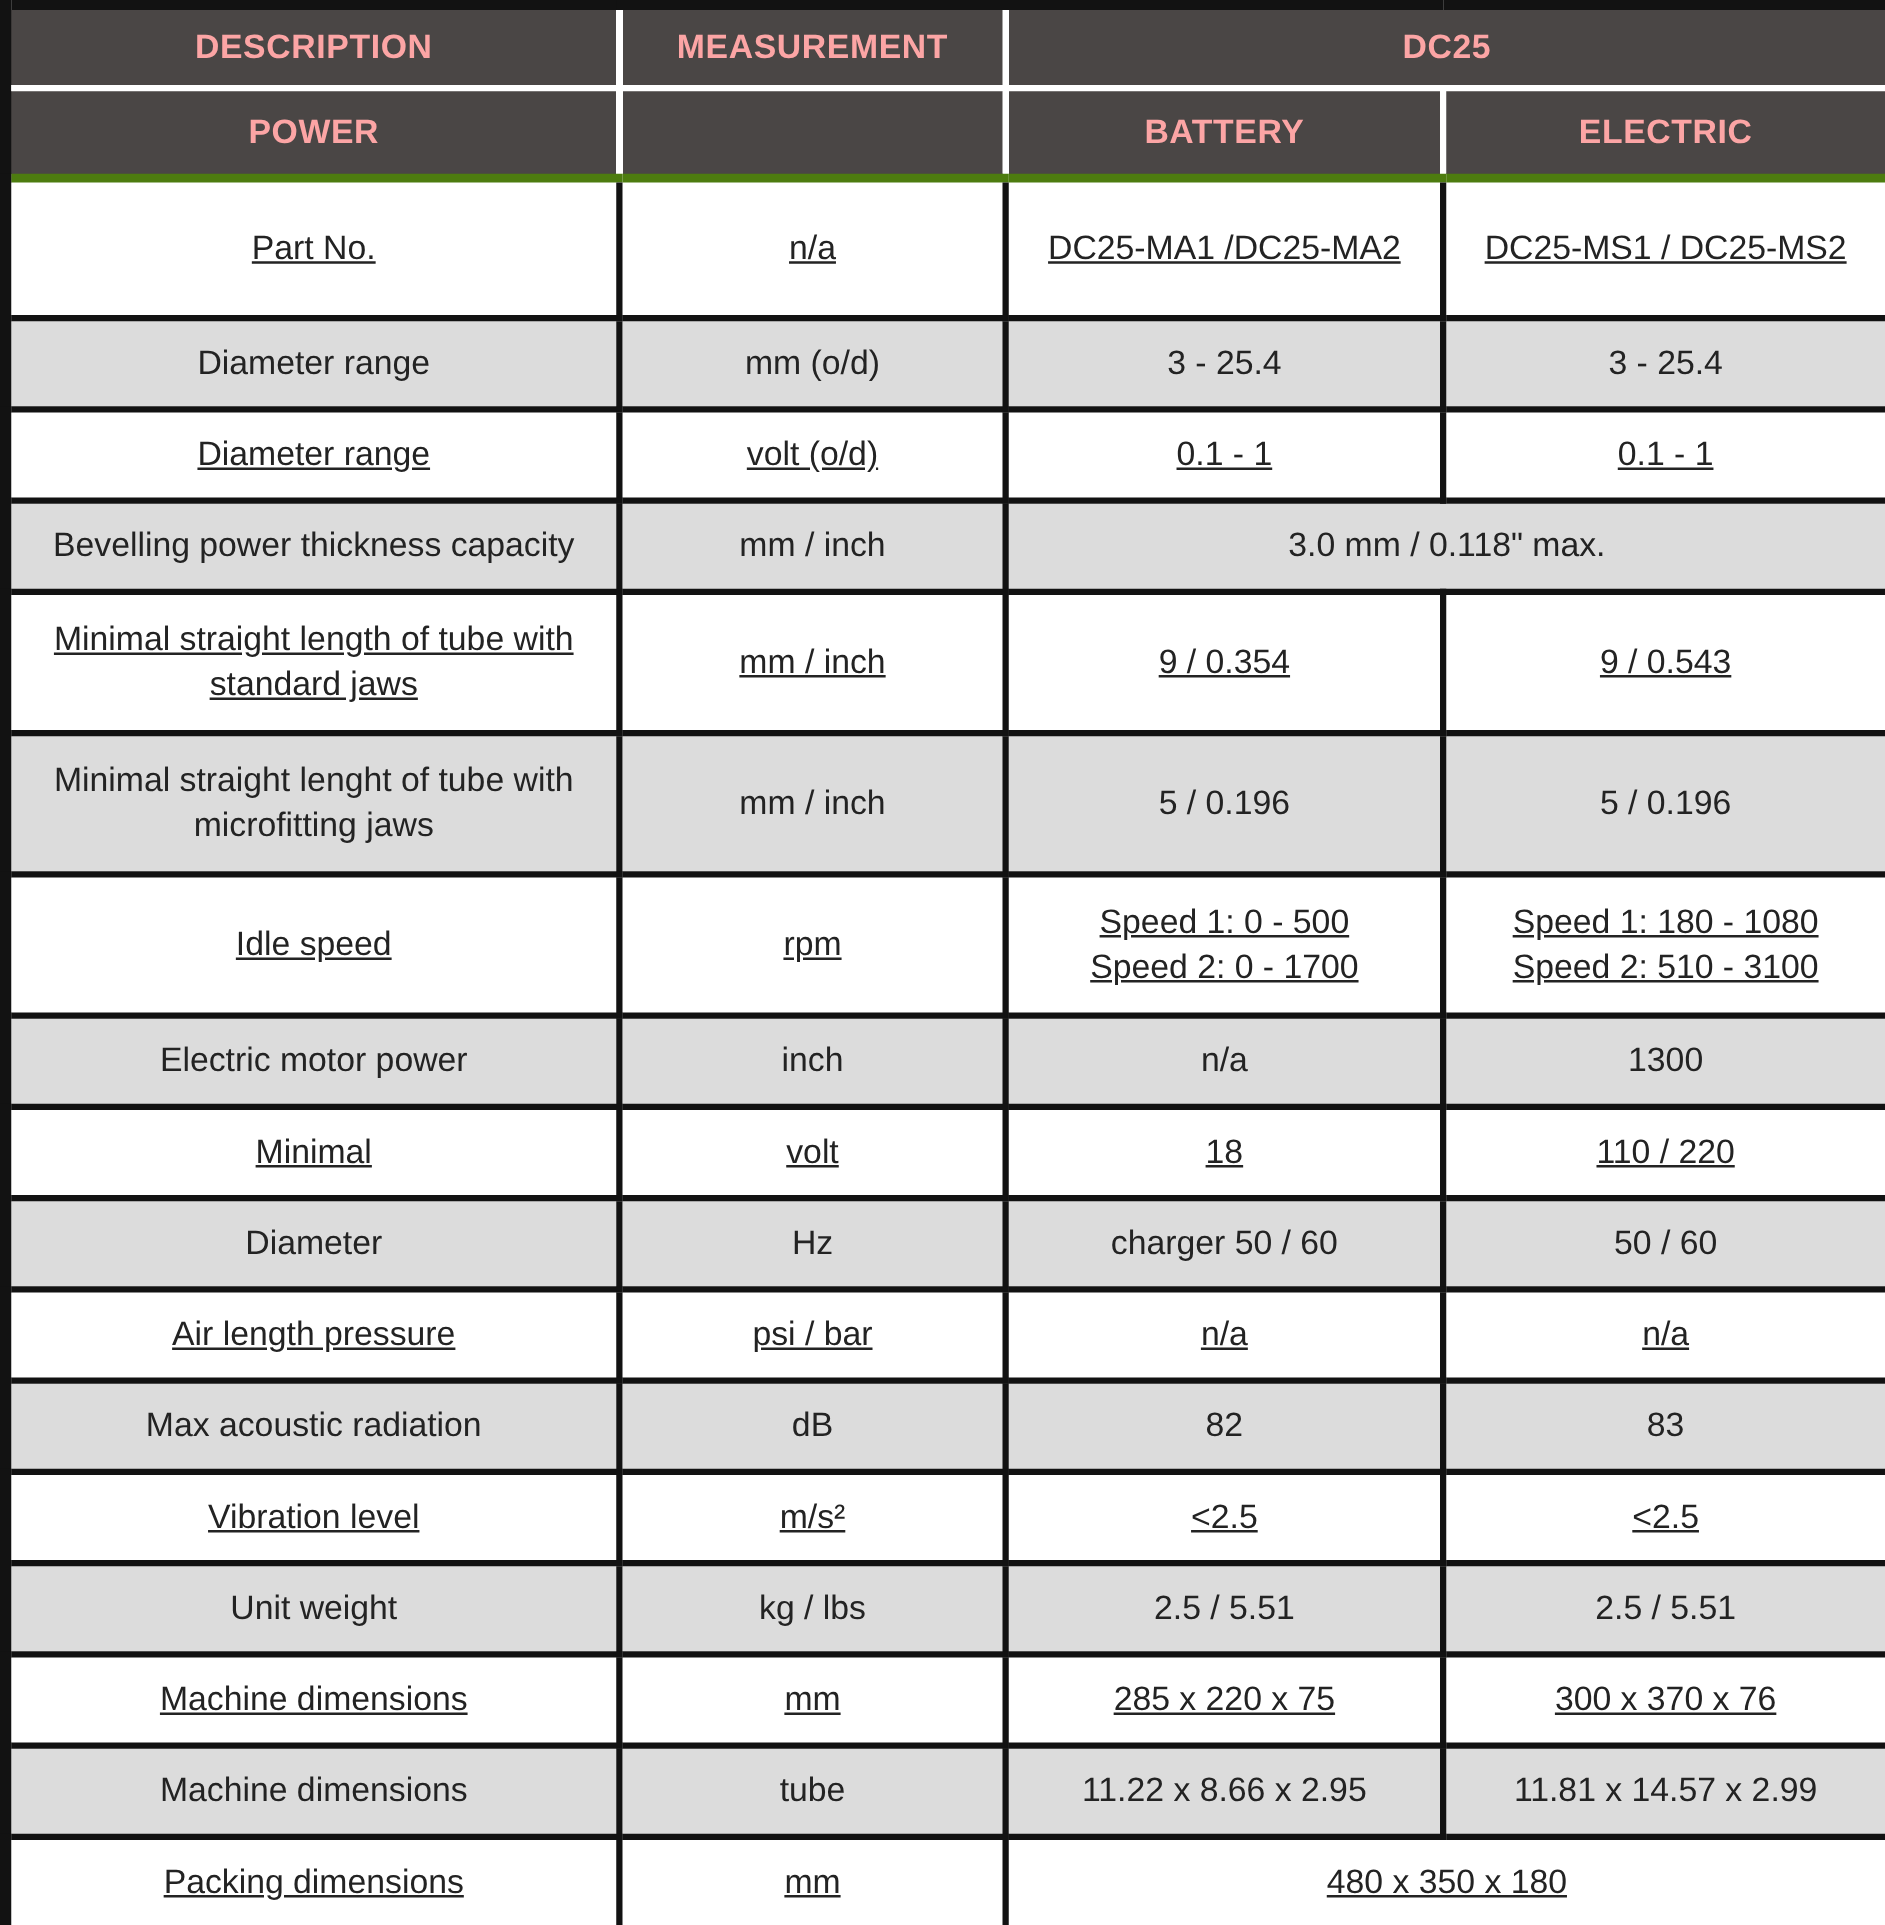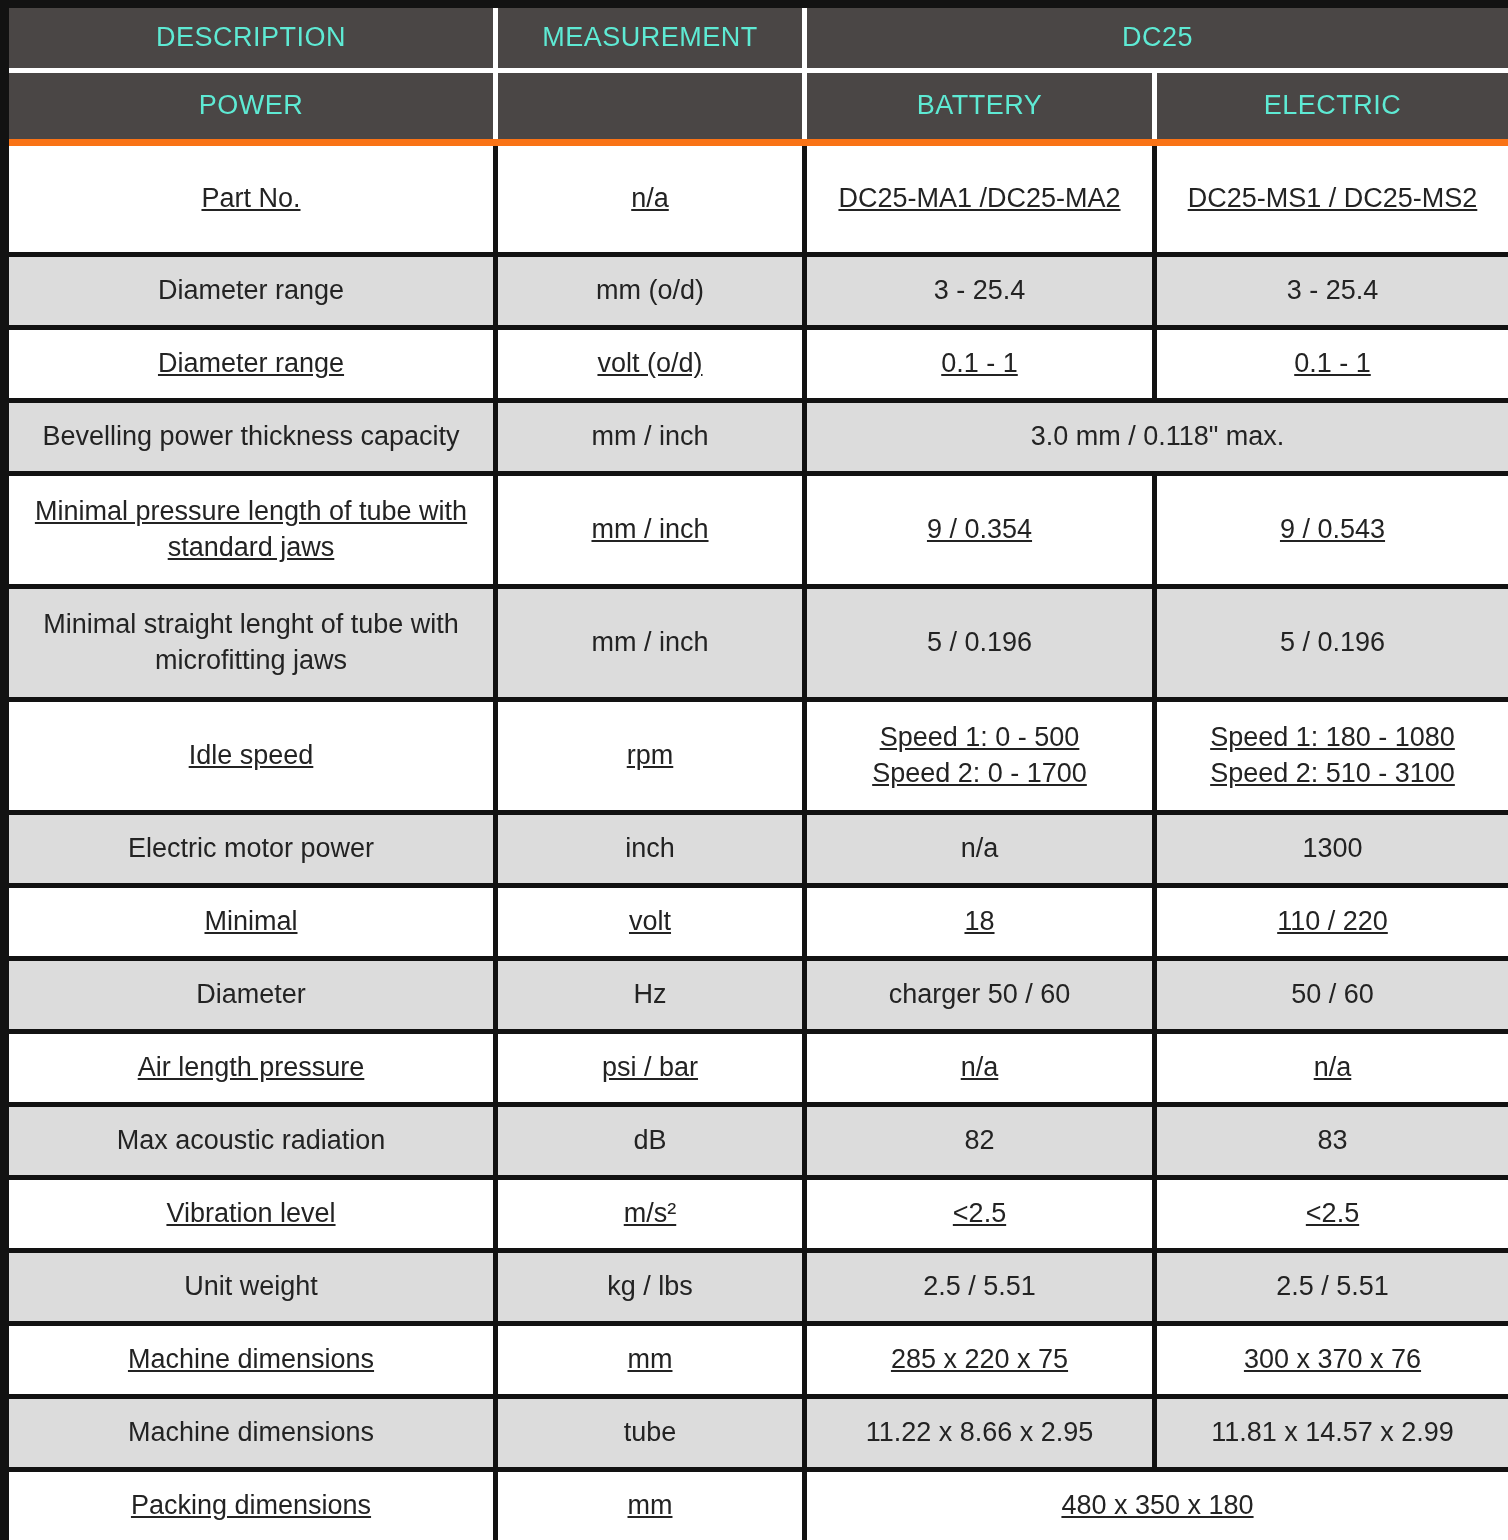--- a/index.html
+++ b/index.html
@@ -27,28 +27,28 @@
     padding: 4px 12px;
     font-size: 27px;
     line-height: 1.32;
     white-space: pre-line;
     overflow: hidden;
   }
 
   
   tr.hdr th {
     background: #4a4645;
-    color: #5eead4;
-    font-weight: normal;
+    color: #fca5a5;
+    font-weight: bold;
     letter-spacing: 0.5px;
     border: 5px solid #ffffff;
     height: 52px;
   }
   tr.hdr2 th {
-    border-bottom: 7px solid #f97316;
+    border-bottom: 7px solid #4d7c0f;
     height: 58px;
   }
 
   
   tbody td { border: 5px solid #121212; height: 60px; }
   tr.shade-gray td  { background: #dcdcdc; }
   tr.shade-white td { background: #ffffff; text-decoration: underline; }
 
   tr.partno td { height: 98px; }
   tr.tall td   { height: 100px; }
@@ -94,21 +94,21 @@
       <td>volt (o/d)</td>
       <td>0.1 - 1</td>
       <td>0.1 - 1</td>
     </tr>
     <tr class="shade-gray">
       <td>Bevelling power thickness capacity</td>
       <td>mm / inch</td>
       <td colspan="2">3.0 mm / 0.118" max.</td>
     </tr>
     <tr class="shade-white tall">
-      <td>Minimal pressure length of tube with standard jaws</td>
+      <td>Minimal straight length of tube with standard jaws</td>
       <td>mm / inch</td>
       <td>9 / 0.354</td>
       <td>9 / 0.543</td>
     </tr>
     <tr class="shade-gray tall">
       <td>Minimal straight lenght of tube with microfitting jaws</td>
       <td>mm / inch</td>
       <td>5 / 0.196</td>
       <td>5 / 0.196</td>
     </tr>

